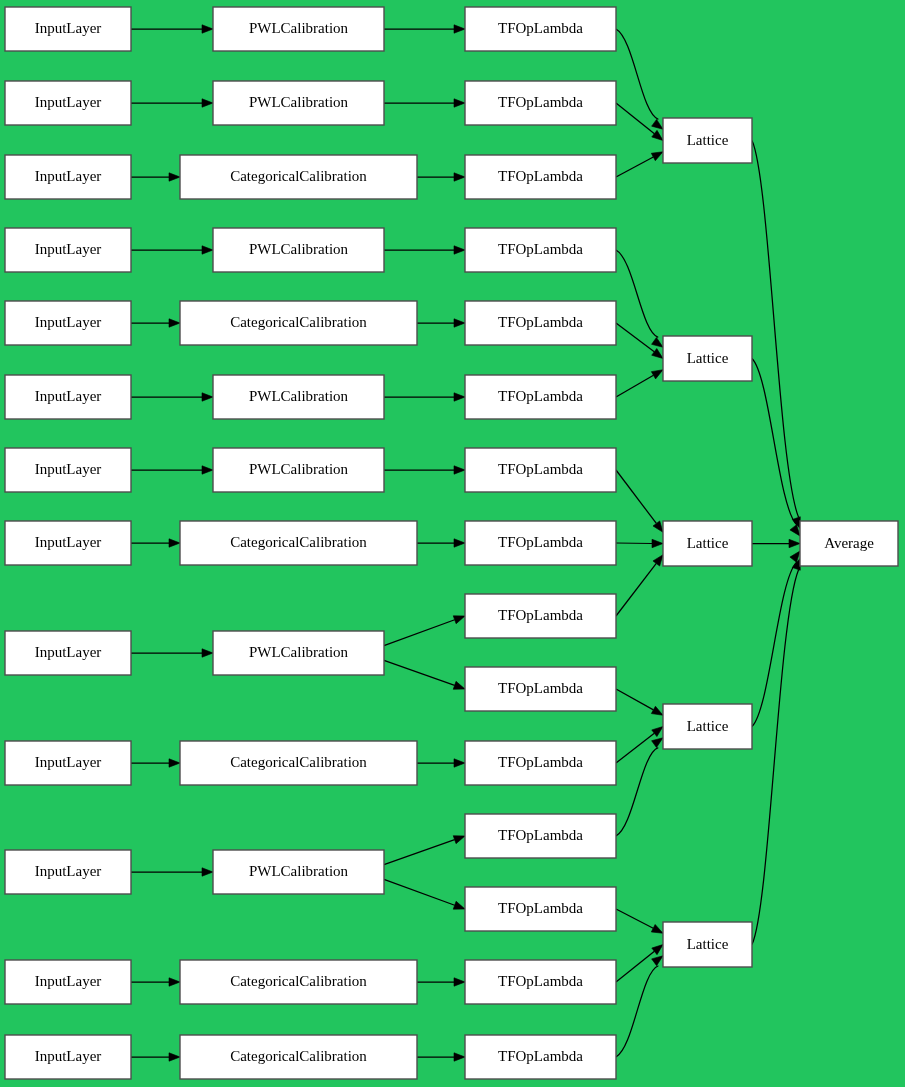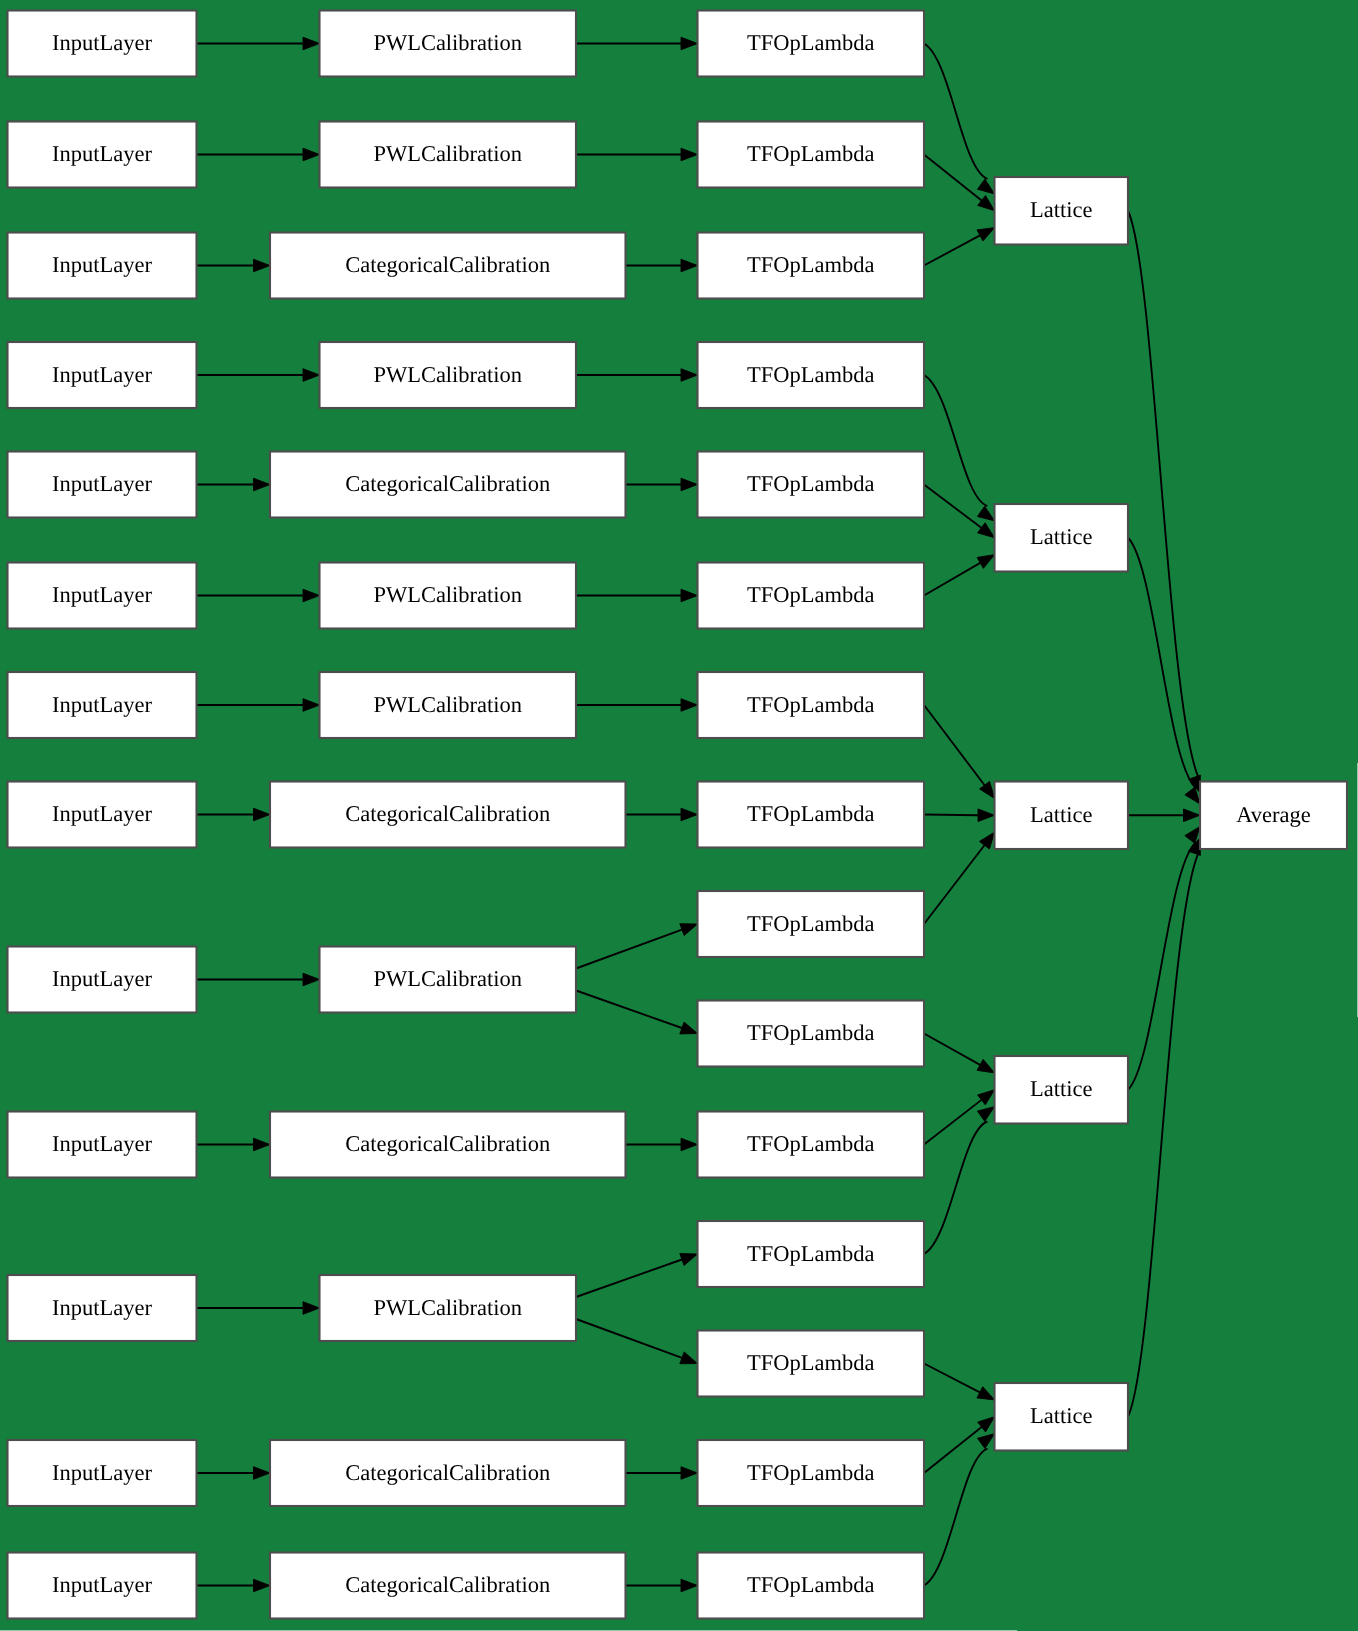--- a/index.html
+++ b/index.html
@@ -4,21 +4,21 @@
 <style>
   html, body {
     margin: 0;
     padding: 0;
     background: #ffffff;
   }
   #canvas-wrap {
     position: relative;
     width: 905px;
     height: 1087px;
-    background: #15803d;
+    background: #22c55e;
     overflow: hidden;
     font-family: "Liberation Serif", "DejaVu Serif", serif;
   }
   svg#graph {
     display: block;
     width: 905px;
     height: 1087px;
   }
   .node-box {
     fill: #ffffff;

